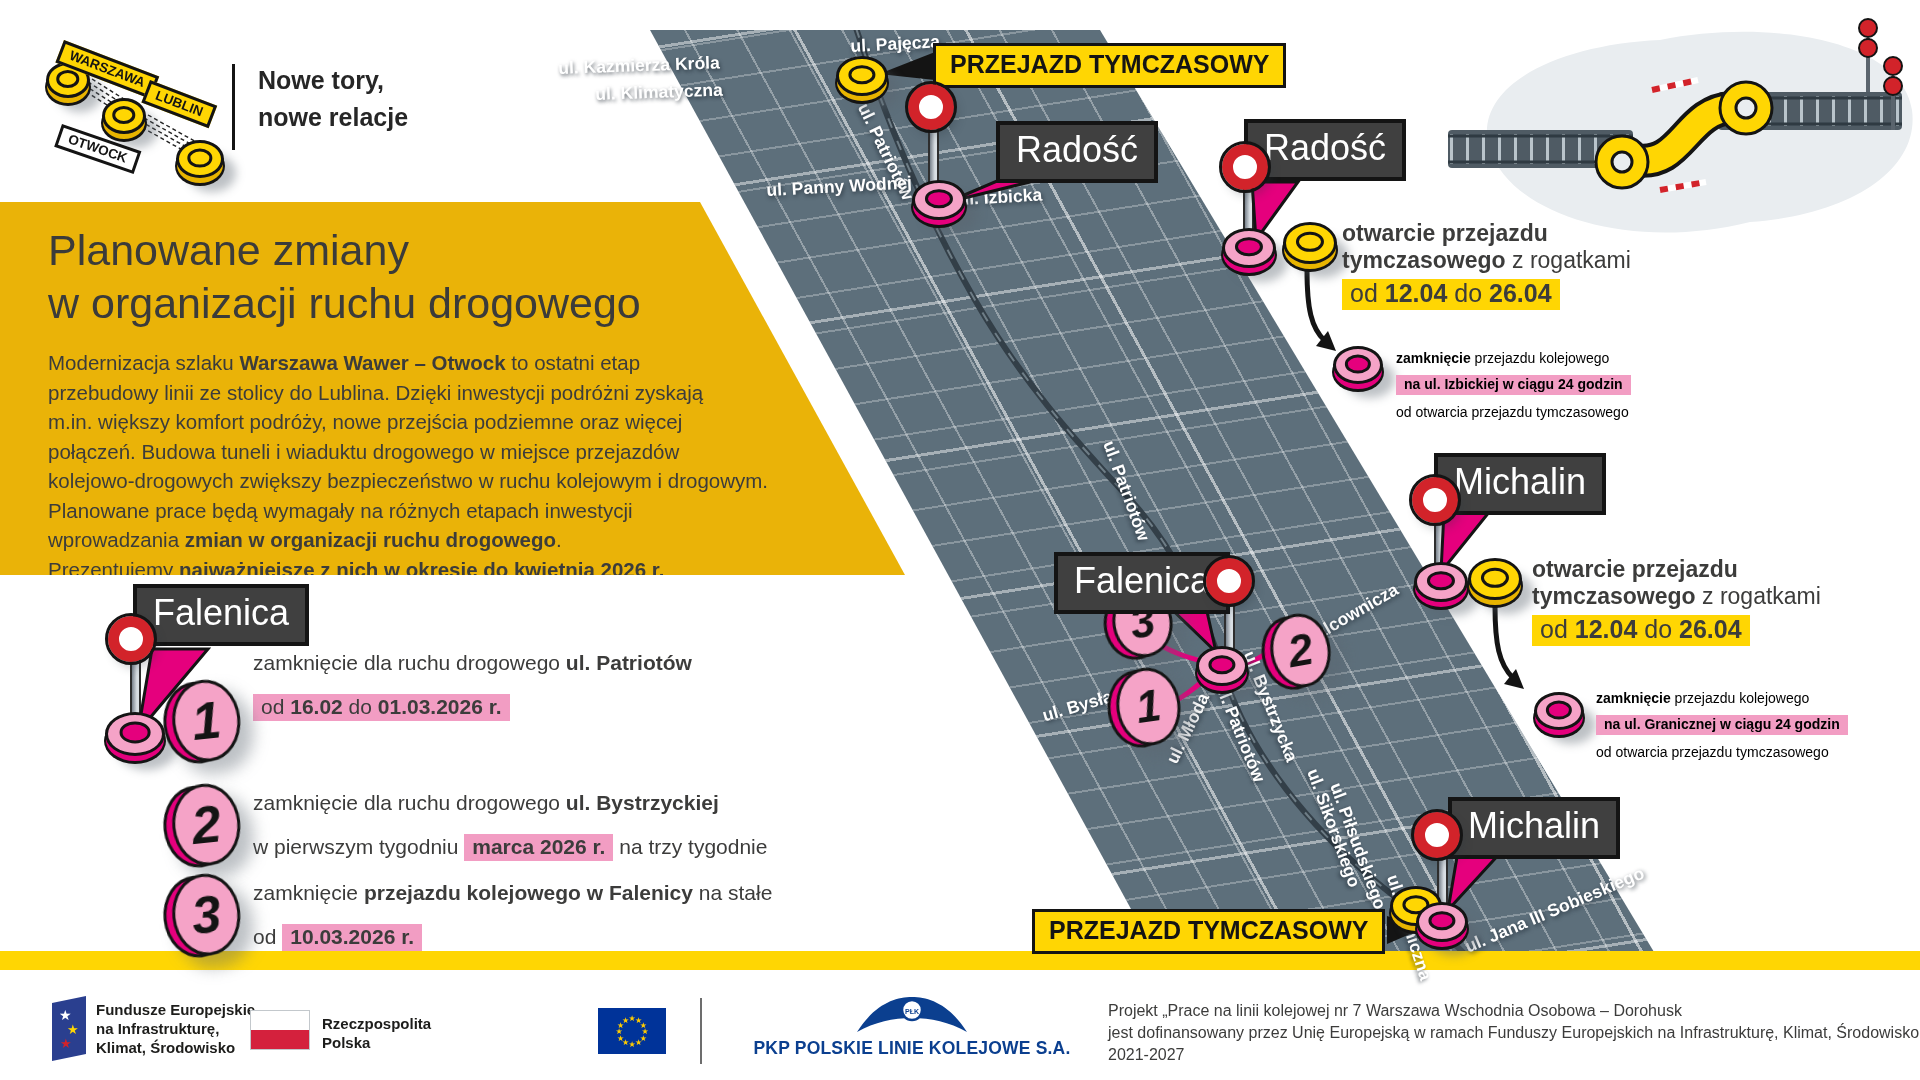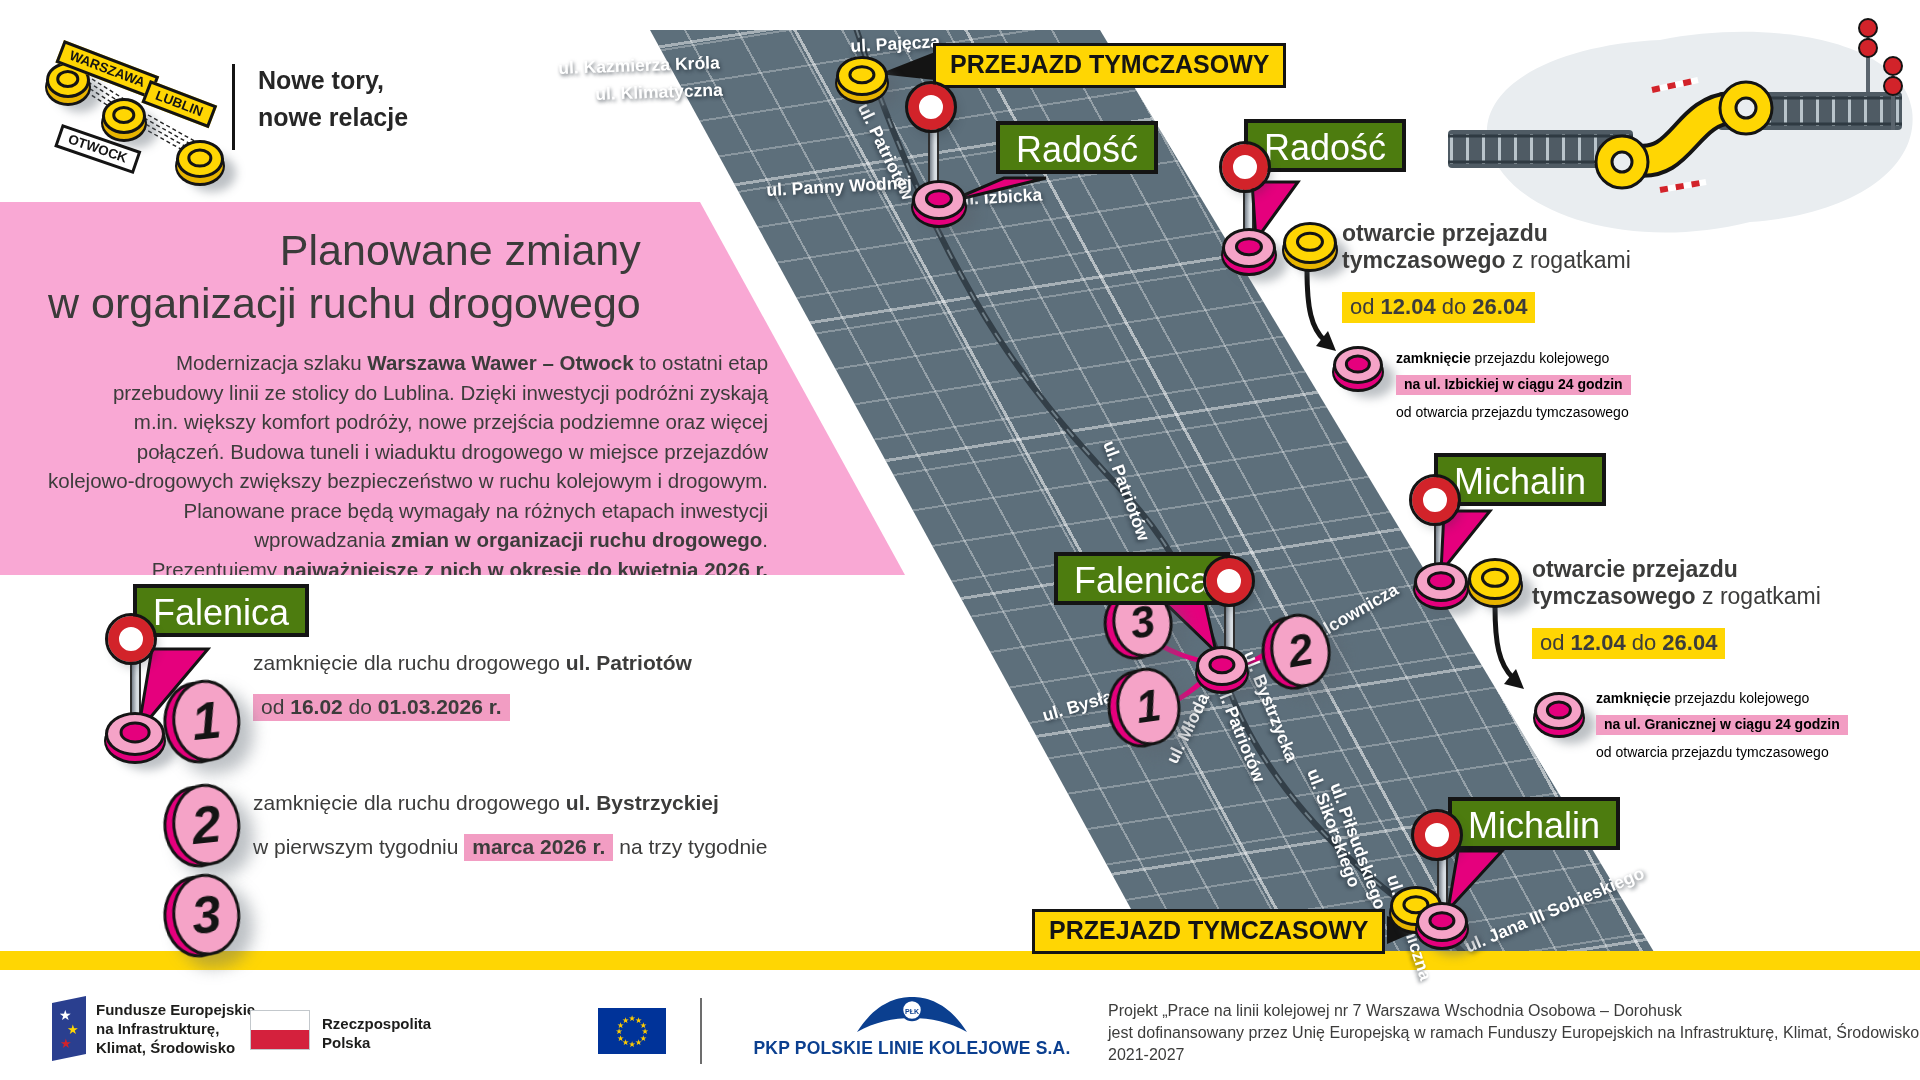--- a/index.html
+++ b/index.html
@@ -14,22 +14,22 @@
   .map .grid{position:absolute;inset:0;
     background:
       repeating-linear-gradient(61.3deg, rgba(255,255,255,.55) 0 3px, transparent 3px 150px),
       repeating-linear-gradient(171deg, rgba(255,255,255,.45) 0 3px, transparent 3px 148px),
       repeating-linear-gradient(61.3deg, rgba(255,255,255,.34) 0 2px, transparent 2px 46px),
       repeating-linear-gradient(171deg, rgba(255,255,255,.27) 0 2px, transparent 2px 38px);}
   .street-label{position:absolute;color:#fff;font-weight:700;font-size:17.5px;white-space:nowrap;
       text-shadow:1px 2px 4px rgba(15,25,35,.6);z-index:3;transform-origin:left top;}
 
   
-  .banner{position:absolute;z-index:7;background:#4d7c0f;border:4px solid #141414;color:#fff;
-      font-size:36px;line-height:1.05;padding:6px 16px 1px;white-space:nowrap;}
+  .banner{position:absolute;z-index:7;background:#404040;border:4px solid #141414;color:#fff;
+      font-size:36px;line-height:1.05;padding:6px 16px 10px;white-space:nowrap;}
   .crossbanner{position:absolute;z-index:6;background:#ffd603;border:3px solid #141414;color:#141414;
       font-weight:700;font-size:25px;padding:4px 14px 6px;white-space:nowrap;}
   .sign{position:absolute;width:24px;height:24px;border:11px solid #d2232a;border-radius:50%;
       background:#fff;outline:3px solid #141414;z-index:8;box-shadow:4px 6px 10px rgba(40,50,60,.25);}
   .pole{position:absolute;width:7px;background:linear-gradient(90deg,#79828c,#d9dfe4 70%);
       border:2px solid #2e2e2e;border-radius:2px;z-index:4;}
   .coin{position:absolute;border:3px solid #141414;border-radius:50%;z-index:6;}
   .coin .hole{position:absolute;left:50%;top:46%;transform:translate(-50%,-50%);
       width:46%;height:40%;border:3px solid #141414;border-radius:50%;}
   .coin.yellow{background:#ffd603;box-shadow:0 6px 0 -1px #e8b400,0 7px 0 1px #141414,12px 14px 10px rgba(90,100,110,.4);}
@@ -37,36 +37,36 @@
   .coin.pink{background:#f5a3c7;box-shadow:0 6px 0 -1px #e5007d,0 7px 0 1px #141414,12px 14px 10px rgba(90,100,110,.4);}
   .coin.pink .hole{background:#e5007d;}
   .numcoin{position:absolute;z-index:6;filter:drop-shadow(12px 12px 8px rgba(90,100,110,.4));}
   .numcoin .rim{position:absolute;left:-9px;top:1px;width:100%;height:100%;background:#e5007d;
       border:3px solid #141414;border-radius:50%;}
   .numcoin .face{position:absolute;left:0;top:0;width:100%;height:100%;background:#f5a3c7;
       border:3px solid #141414;border-radius:50%;display:flex;align-items:center;justify-content:center;
       font-style:italic;font-weight:700;color:#141414;}
 
   
-  .intro-box{position:absolute;left:0;top:202px;width:905px;height:446px;background:#f9a8d4;
-      clip-path:polygon(0 0,700px 0,905px 373px,0 373px);z-index:3;text-align:right;}
+  .intro-box{position:absolute;left:0;top:202px;width:905px;height:446px;background:#eab308;
+      clip-path:polygon(0 0,700px 0,905px 373px,0 373px);z-index:3;}
   .intro-title{position:absolute;left:48px;top:22px;font-size:43px;font-weight:300;color:#3b3b3a;line-height:53px;}
   .intro-body{position:absolute;left:48px;top:146px;font-size:20.5px;line-height:29.5px;color:#3c3c3b;}
   .tagline{position:absolute;left:258px;top:62px;font-size:25px;font-weight:700;line-height:37px;color:#262626;z-index:3;}
   .logo-divider{position:absolute;left:232px;top:64px;width:3px;height:86px;background:#141414;z-index:3;}
   .plate{position:absolute;border:3px solid #141414;font-weight:700;font-size:13.5px;padding:1px 8px 2px;
       color:#141414;background:#ffd603;white-space:nowrap;z-index:6;transform-origin:left top;}
   .b{font-weight:700;}
   .hl{padding:1px 8px 3px;}
   .hl-pink{background:#f29dc3;}
   .hl-yellow{background:#ffd603;}
   .note-big{position:absolute;z-index:6;font-size:23px;line-height:27px;color:#3c3c3b;white-space:nowrap;}
   .note-small{position:absolute;z-index:6;font-size:14px;line-height:25px;color:#000000;white-space:nowrap;}
   .note-small > div{margin-bottom:1px;}
-  .dates-line{margin-top:18px;display:inline-block;font-size:22px;}
+  .dates-line{margin-top:5px;display:inline-block;font-size:25px;}
   .item-text{position:absolute;font-size:21px;line-height:30px;color:#3c3c3b;z-index:3;white-space:nowrap;}
   .item-text .line2{margin-top:14px;}
 
   
   .ybar{position:absolute;left:0;top:951px;width:1920px;height:19px;background:#ffd603;z-index:2;}
   .foot-text{position:absolute;font-size:15px;font-weight:700;line-height:19px;color:#1d1d1b;z-index:3;}
   .project{position:absolute;left:1108px;top:1000px;font-size:16px;line-height:22px;color:#3c3c3b;z-index:3;}
   .plflag{position:absolute;left:250px;top:1010px;width:58px;height:38px;border:1px solid #c3c8cc;z-index:3;}
   .plflag .w{height:50%;background:#fff;}
   .plflag .r{height:50%;background:#d4213d;}
@@ -283,20 +283,24 @@
   </div>
   <div class="item-text" style="left:253px;top:788px;">
     <div><span>zamknięcie dla ruchu drogowego </span><span class="b">ul. Bystrzyckiej</span></div>
     <div class="line2"><span>w pierwszym tygodniu </span><span class="b hl hl-pink">marca 2026 r.</span><span> na trzy tygodnie</span></div>
   </div>
 
   <div class="numcoin" style="left:172px;top:874px;width:62px;height:76px;transform:rotate(-6deg);">
     <div class="rim"></div>
       <div class="face" style="font-size:52px;">3</div>
   </div>
+  <div class="item-text" style="left:253px;top:878px;">
+    <div><span>zamknięcie </span><span class="b">przejazdu kolejowego w Falenicy</span><span> na stałe</span></div>
+    <div class="line2"><span>od </span><span class="b hl hl-pink">10.03.2026 r.</span></div>
+  </div>
 
   <div class="banner" style="left:1054px;top:552px;">Falenica</div>
   <div class="sign" style="left:1206px;top:558px;"></div>
   <div class="pole" style="left:1224px;top:602px;height:48px;"></div>
   <div class="coin pink" style="left:1196px;top:646px;width:46px;height:34px;">
       <div class="hole"></div>
     </div>
   <div class="numcoin" style="left:1112px;top:588px;width:54px;height:64px;transform:rotate(-10deg);">
     <div class="rim"></div>
       <div class="face" style="font-size:44px;">3</div>

